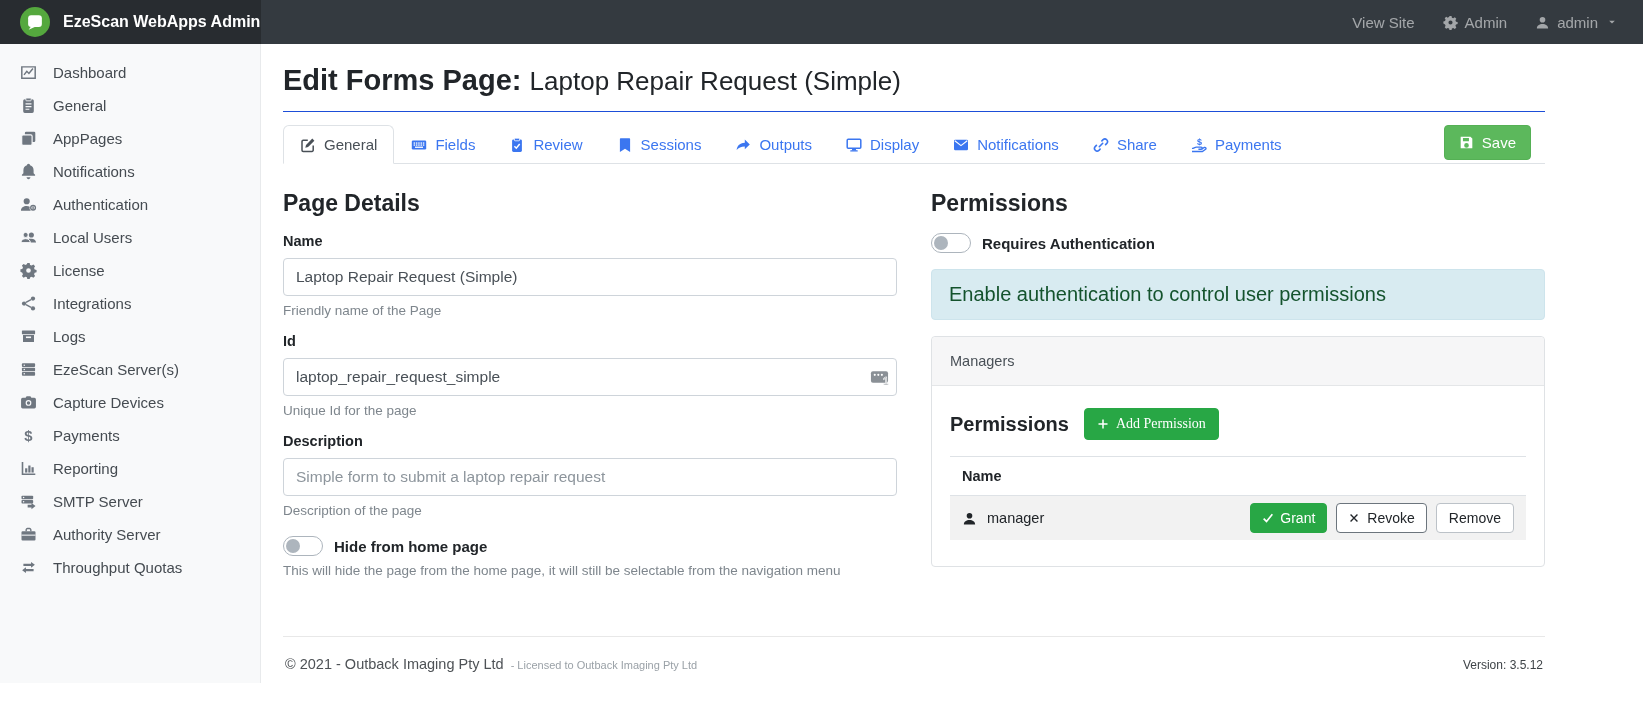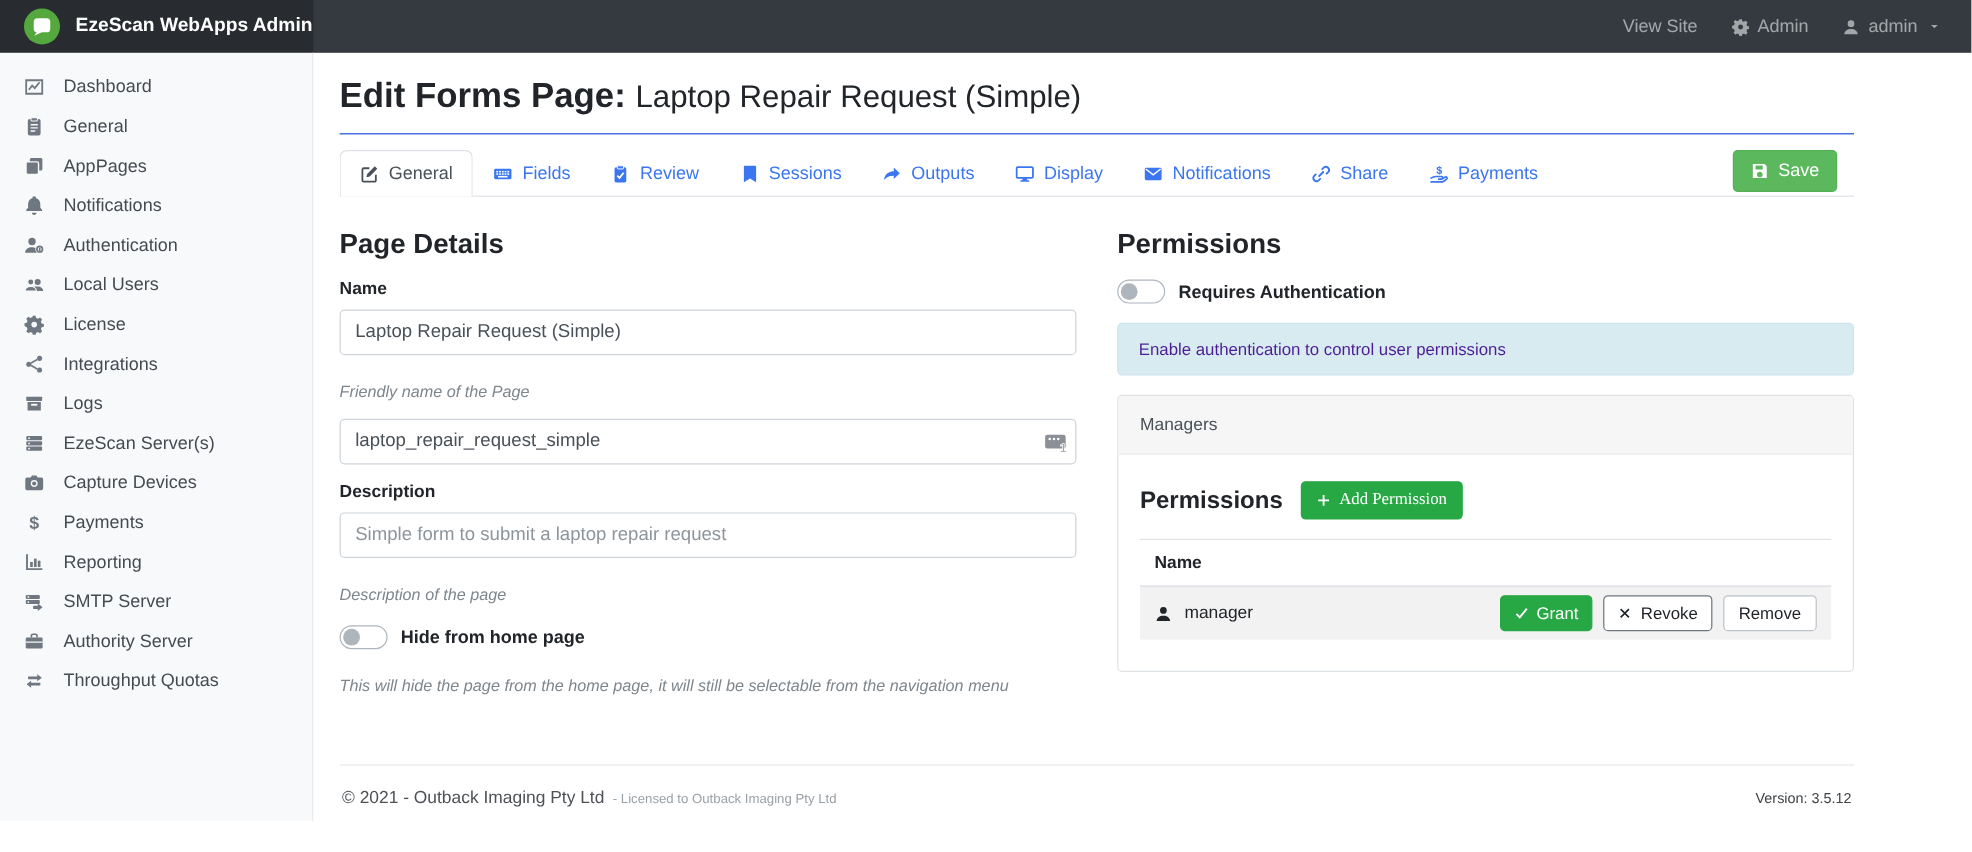--- a/index.html
+++ b/index.html
@@ -46,29 +46,29 @@
   .columns { display:grid; grid-template-columns:1fr 1fr; gap:34px; margin-top:18px; }
   h2.section { margin:8px 0 16px; font-size:23px; font-weight:600; color:#212529; }
 
   
   .form-group { margin-bottom:15px; }
   .frm-label { display:block; font-weight:700; font-size:14.5px; color:#212529; margin-bottom:9px; }
   .input-wrap { position:relative; }
   .input { width:100%; height:38px; border:1px solid #ced4da; border-radius:4px; padding:6px 12px; font-size:15.5px; color:#495057; font-family:inherit; background:#fff; }
   .input.muted { color:#8d959c; }
   .input-icon { position:absolute; right:8px; top:50%; transform:translateY(-50%); width:19px; height:19px; color:#8a9096; }
-  .help { font-size:13.5px; color:#7e868d; margin-top:23px;font-style:italic; }
+  .help { font-size:13.5px; color:#7e868d; margin-top:7px; }
 
   .switch-row { display:flex; align-items:center; gap:11px; margin:18px 0 6px; }
   .switch { width:40px; height:20px; border:1px solid #adb5bd; border-radius:10px; background:#fff; position:relative; cursor:pointer; flex:0 0 auto; }
   .switch .knob { position:absolute; left:2px; top:2px; width:14px; height:14px; border-radius:50%; background:#adb5bd; }
   .switch-label { font-weight:700; font-size:15px; color:#212529; }
 
   
-  .alert-info { background:#d8ebf1; color:#4c1d95; border:1px solid #cde4ec; border-radius:4px; padding:13px 17px; font-size:14px; margin:16px 0 16px; }
+  .alert-info { background:#d8ebf1; color:#14532d; border:1px solid #cde4ec; border-radius:4px; padding:13px 17px; font-size:20px; margin:16px 0 16px; }
   .card { border:1px solid #dfe2e5; border-radius:4px; }
   .card-header { background:#f6f6f7; border-bottom:1px solid #e4e6e8; padding:16px 18px; font-size:14.5px; color:#495057; border-radius:4px 4px 0 0; }
   .card-body { padding:20px 18px 26px; }
   .perm-head { display:flex; align-items:center; gap:15px; margin:2px 0 16px; }
   .perm-head h3 { margin:0; font-size:20px; font-weight:700; color:#212529; }
   .btn-add { display:flex; align-items:center; gap:7px; background:#28a745; border:1px solid #28a745; color:#fff; font-size:14px; padding:7px 12px; border-radius:4px; cursor:pointer; font-family:Liberation Serif, serif; }
   .btn-add .bicon { width:12px; height:12px; }
 
   .perm-table { width:100%; border-collapse:collapse; font-size:14.5px; }
   .perm-table th { text-align:left; font-weight:700; color:#212529; padding:11px 12px; border-top:1px solid #dee2e6; border-bottom:1px solid #dee2e6; }
@@ -426,34 +426,36 @@
 
         <div class="form-group">
           <label class="frm-label">Name</label>
           <div class="input-wrap">
             <input class="input" type="text" value="Laptop Repair Request (Simple)" style="">
           </div>
           <div class="help">Friendly name of the Page</div>
         </div>
 
         <div class="form-group">
+          <label class="frm-label">Id</label>
           <div class="input-wrap">
             <input class="input" type="text" value="laptop_repair_request_simple" style="">
             <span class="input-icon">
                 <svg viewBox="0 0 16 16">
                   <rect x="0.8" y="3.2" width="14.4" height="9.6" rx="1.6" fill="currentColor"></rect>
                   <g fill="#fff">
                     <circle cx="4" cy="6.2" r="0.9"></circle>
                     <circle cx="7" cy="6.2" r="0.9"></circle>
                     <circle cx="10" cy="6.2" r="0.9"></circle>
                   </g>
                   <text x="11" y="15" font-size="8.5" font-weight="bold" fill="currentColor" stroke="#fff" stroke-width="0.5">1</text>
                 </svg>
               </span>
           </div>
+          <div class="help">Unique Id for the page</div>
         </div>
 
         <div class="form-group">
           <label class="frm-label">Description</label>
           <div class="input-wrap">
             <input class="input muted" type="text" value="Simple form to submit a laptop repair request" style="">
           </div>
           <div class="help">Description of the page</div>
         </div>
 

